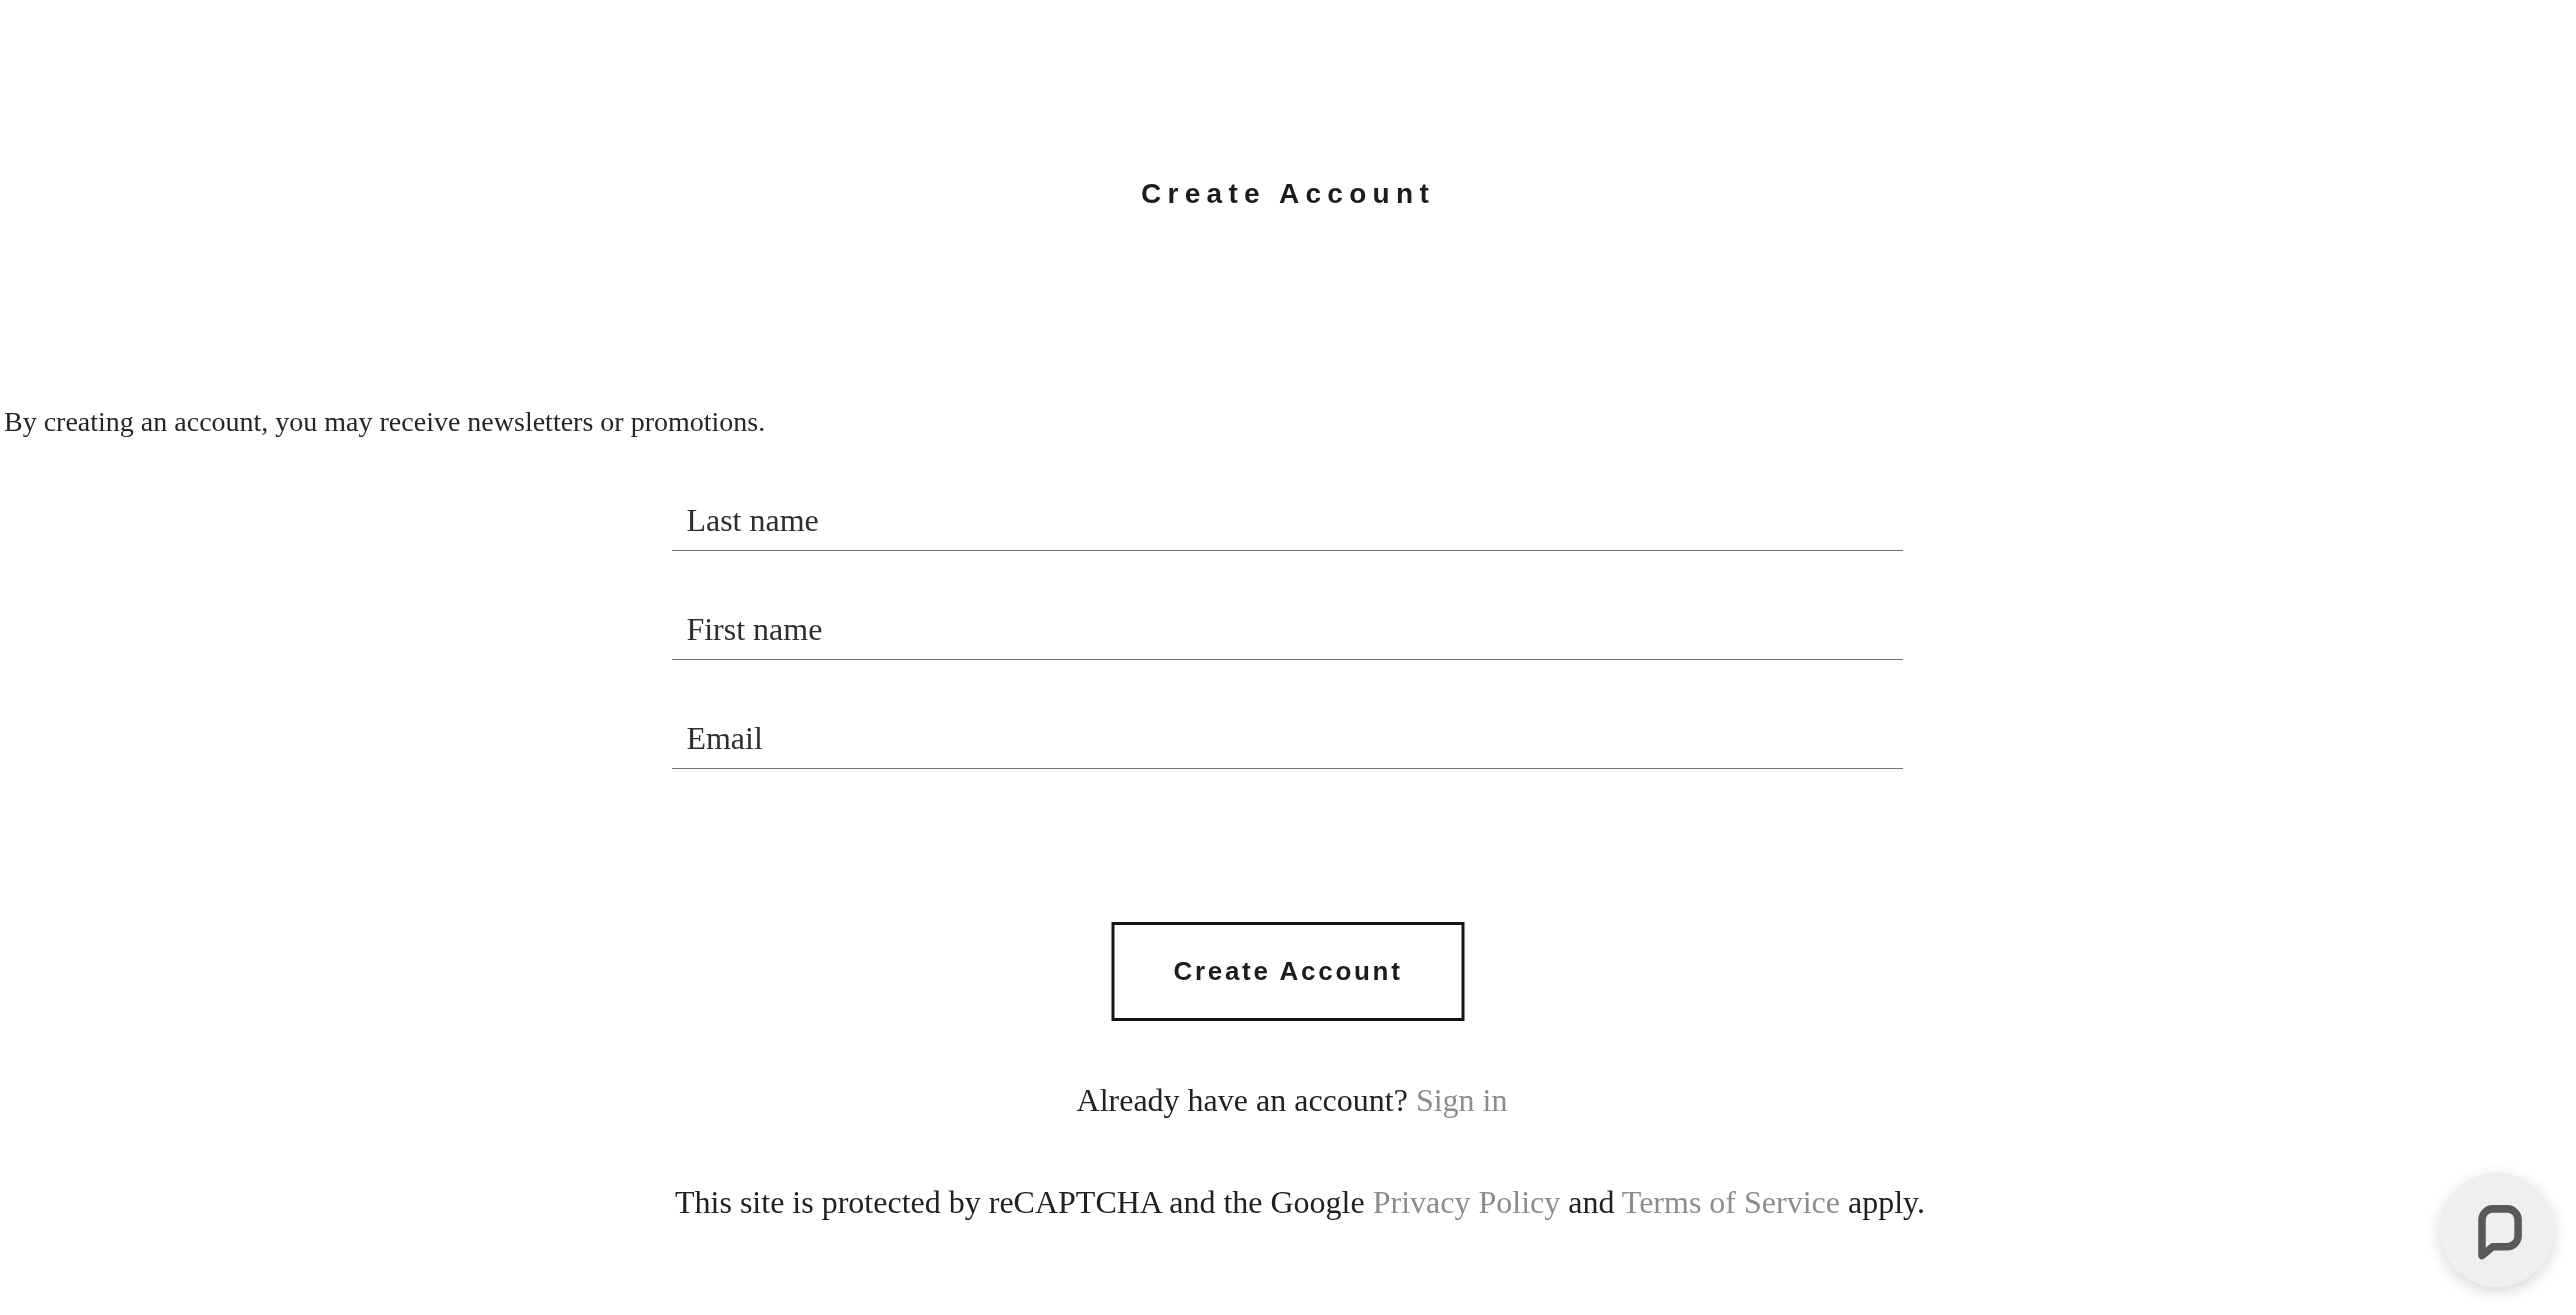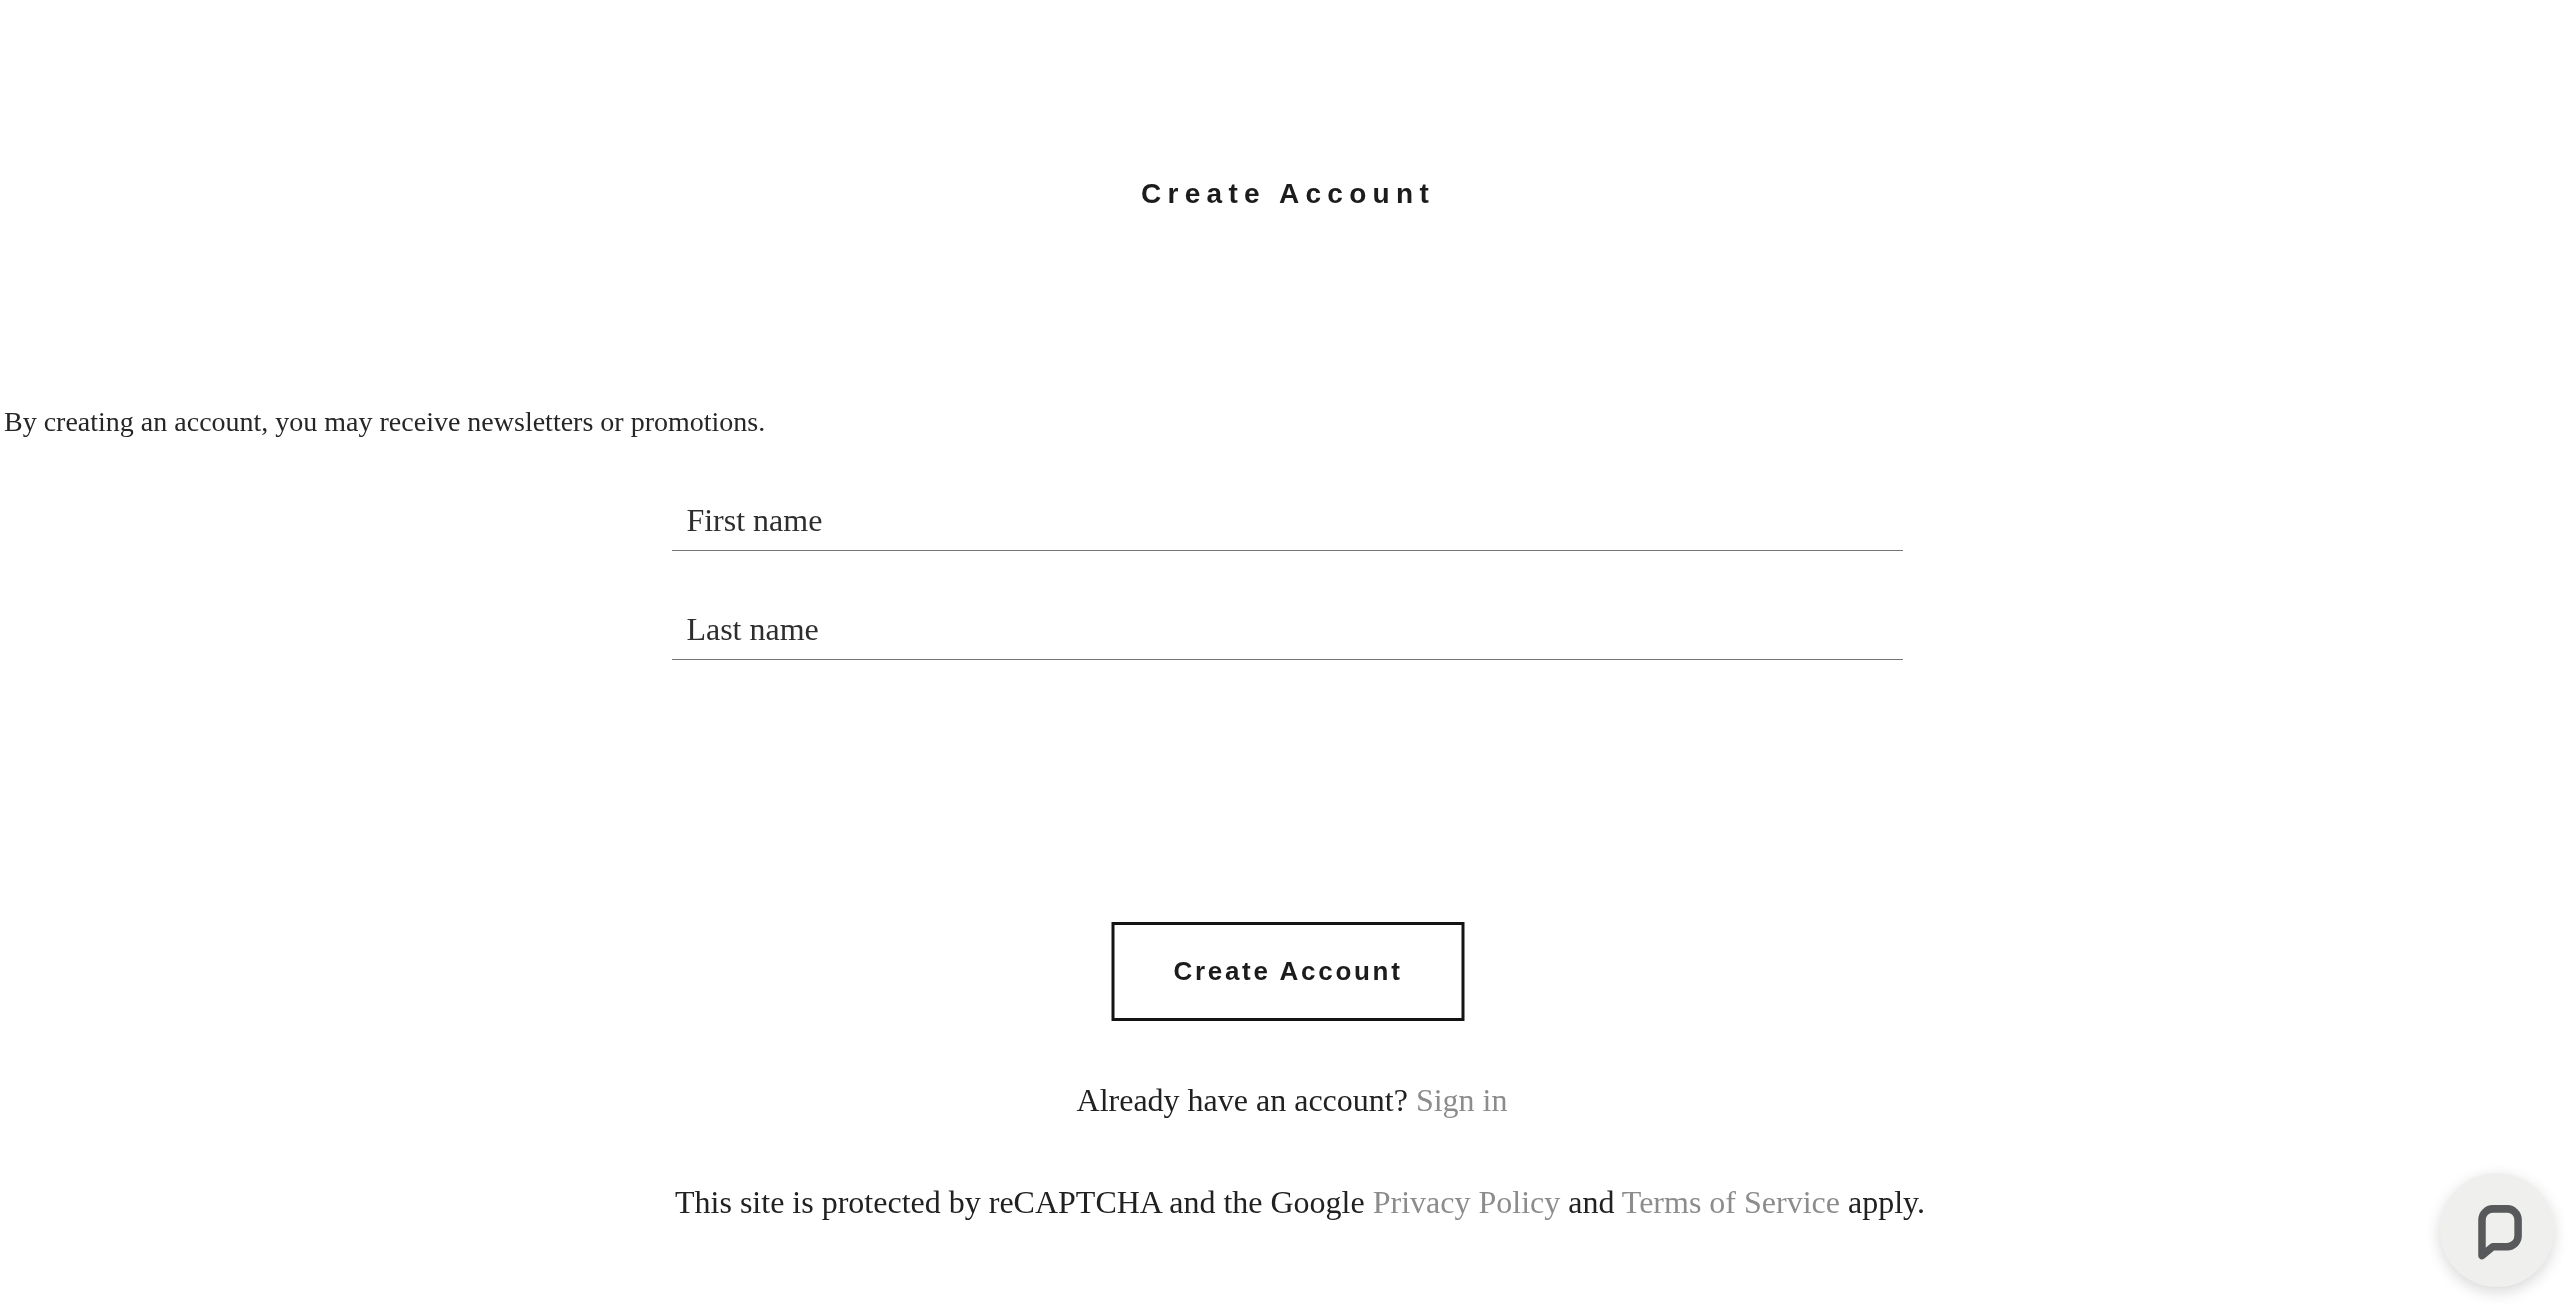--- a/index.html
+++ b/index.html
@@ -146,24 +146,27 @@
 </style>
 </head>
 <body>
 
 <h1 class="page-title">Create Account</h1>
 
 <p class="notice">By creating an account, you may receive newsletters or promotions.</p>
 
 <form class="account-form">
   <div class="field">
+    <input type="text" placeholder="Last name" style="">
+  </div>
+  <div class="field">
     <input type="text" placeholder="First name" style="">
   </div>
   <div class="field">
-    <input type="text" placeholder="Last name" style="">
+    <input type="text" placeholder="Email" style="">
   </div>
 </form>
 
 <button class="submit-btn" type="button">Create Account</button>
 
 <p class="signin-row"><span>Already have an account?</span> <a class="muted-link" href="#">Sign in</a></p>
 
 <p class="recaptcha-row"><span>This site is protected by reCAPTCHA and the Google</span> <a class="muted-link" href="#">Privacy Policy</a> <span>and</span> <a class="muted-link" href="#">Terms of Service</a> <span>apply.</span></p>
 
 <button class="chat-btn" type="button">

